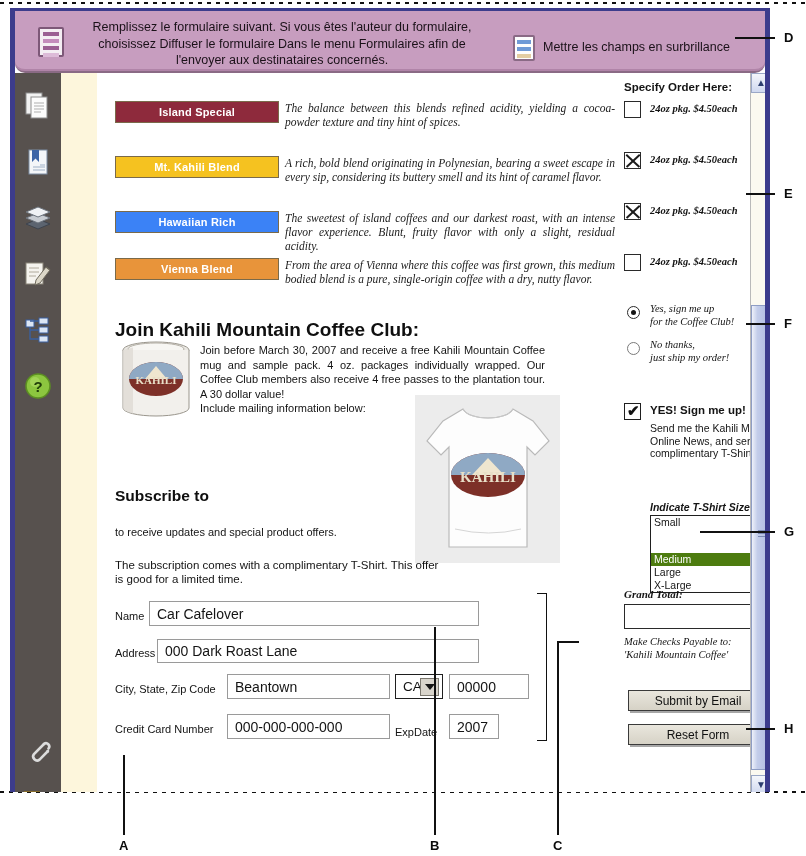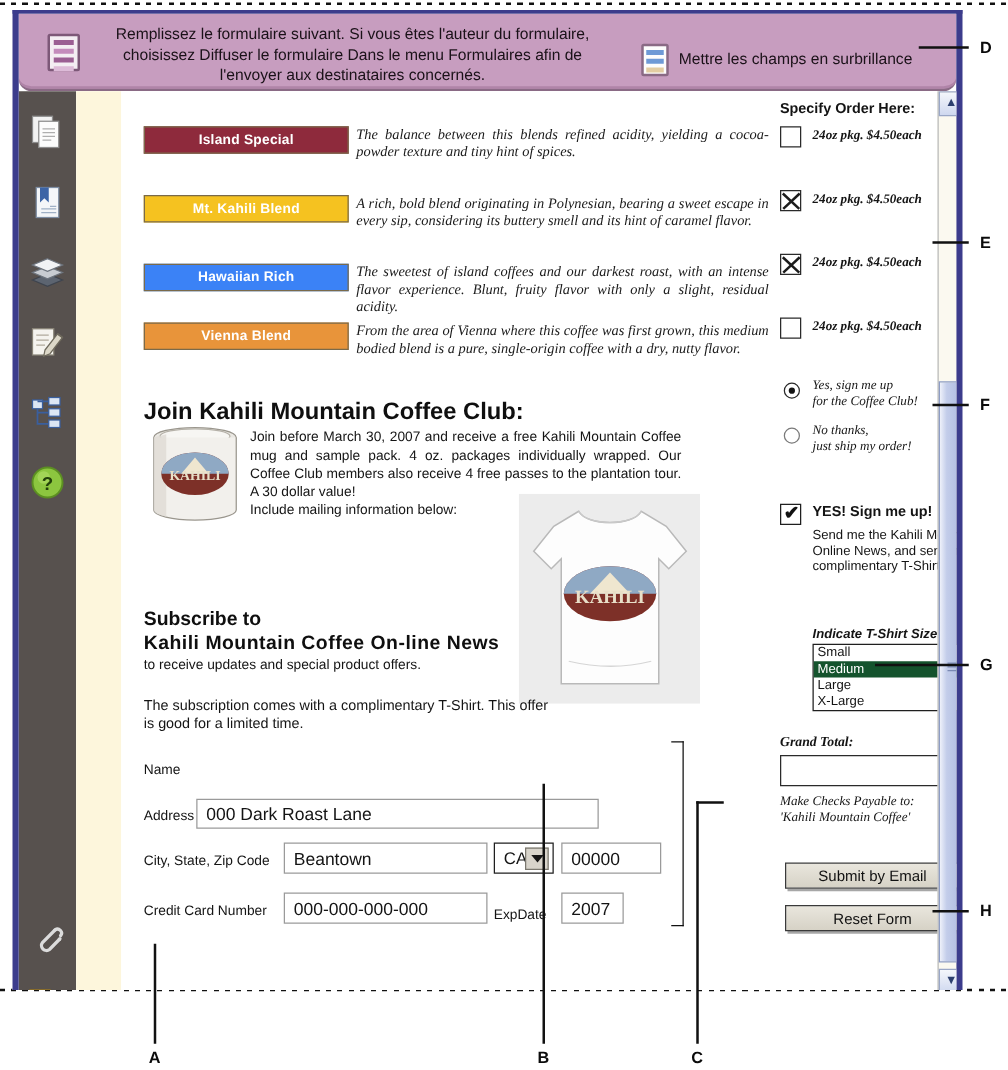--- a/index.html
+++ b/index.html
@@ -170,21 +170,21 @@
     position:absolute; left:26px; top:98px;
     font-size:10.5px; font-weight:bold; font-style:italic; color:#141414;
   }
   #size-list {
     position:absolute; left:26px; top:112px; width:117px;
     border:1.5px solid #1f1f1f; background:#ffffff;
   }
   #size-list .opt {
     height:13px; padding-left:3px; font-size:10.5px; line-height:13px; color:#141414;
   }
-  #size-list .opt.sel { background:#14532d; color:#ffffff; }
+  #size-list .opt.sel { background:#4d7c0f; color:#ffffff;margin-top:24px; }
 
   
   #club-title {
     position:absolute; left:18px; top:246px;
     font-size:19px; font-weight:bold; color:#0f0f0f;
   }
   #club-body {
     position:absolute; left:103px; top:270px; width:345px;
     font-size:11px; line-height:14.5px; color:#141414; text-align:justify;
   }
@@ -472,25 +472,25 @@
                  C92 26 54 26 48 14 Z" fill="#fdfdfd" stroke="#b9b9b9" stroke-width="1.2"></path>
         <path d="M48 14 C54 26 92 26 98 14" fill="none" stroke="#c9c9c9"></path>
         <ellipse cx="73" cy="80" rx="37" ry="22" fill="#7d3028"></ellipse>
         <path d="M36 80 a37 22 0 0 1 74 0 z" fill="#8fa9c4"></path>
         <path d="M57 80 l16 -17 l16 17 z" fill="#efe6cf"></path>
         <text x="73" y="87" font-size="15" font-weight="bold" text-anchor="middle" fill="#e8dfc8" font-family="Liberation Serif, serif">KAHILI</text>
         <path d="M40 134 q34 8 66 0" fill="none" stroke="#d5d5d5"></path>
       </svg>
 
       <div id="sub-l1">Subscribe to</div>
-      <div id="sub-l2">Kahili  Mountain  Coffee  On-line  News</div>
       <div id="sub-l3">to receive updates and special product offers.</div>
       <div id="sub-l4">The subscription comes with a complimentary T-Shirt. This offer is good for a limited time.</div>
 
       <div class="fld-label" style="left:18px; top:537px">Name</div>
+      <div class="fld-box" style="left:52px; top:528px; width:330px; height:25px">Car Cafelover</div>
 
       <div class="fld-label" style="left:18px; top:574px">Address</div>
       <div class="fld-box" style="left:60px; top:566px; width:322px; height:24px">000 Dark Roast Lane</div>
 
       <div class="fld-label" style="left:18px; top:610px">City, State, Zip Code</div>
       <div class="fld-box" style="left:130px; top:601px; width:163px; height:25px">Beantown</div>
       <div id="state-box" style="left:298px; top:601px; width:48px; height:25px">
         <span>CA</span>
         <span id="state-arrow">
             <b></b>

